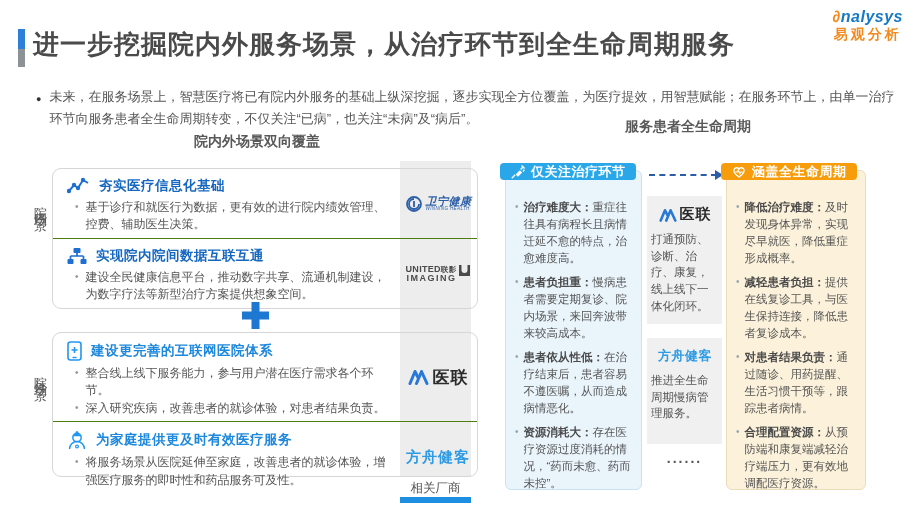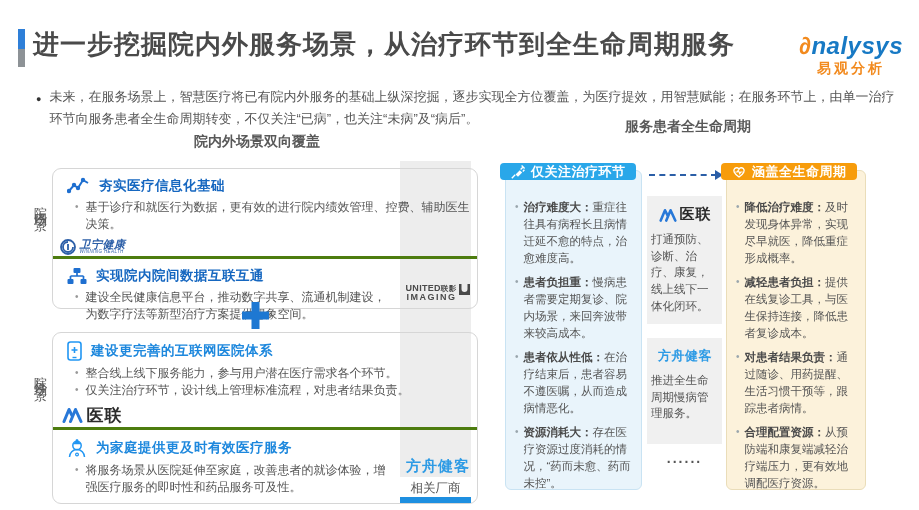--- a/index.html
+++ b/index.html
@@ -8,38 +8,38 @@
     position:relative; background:#ffffff; overflow:hidden;
     font-family:"Liberation Sans","DejaVu Sans",sans-serif;
     color:#555;
   }
   
   .accent-bar{ position:absolute; left:18px; top:29px; width:7px; height:38px;
     background:linear-gradient(#2e7fd8 0 52%, #8d9296 52% 100%); }
   .page-title{ position:absolute; left:33px; top:27px; font-size:26px; font-weight:bold;
     color:#4a4a4a; letter-spacing:1px; white-space:nowrap; }
   .brand{ position:absolute; right:16px; top:8px; text-align:center; line-height:1.15; }
-  .brand-en{ font-style:italic; font-weight:bold; font-size:24px; color:#1779c4; letter-spacing:0.5px;margin-top:24px; }
+  .brand-en{ font-style:italic; font-weight:bold; font-size:16px; color:#1779c4; letter-spacing:0.5px; }
   .brand-en .swirl{ color:#f28a1e; font-style:normal; font-weight:bold; }
   .brand-cn{ font-size:14px; font-weight:bold; color:#f28a1e; letter-spacing:3px; }
   
   .intro{ position:absolute; left:36px; top:86px; width:862px; display:flex; gap:8px;
     font-size:13px; line-height:1.7; color:#555; }
   .intro .marker{ font-size:9px; color:#333; margin-top:6px; }
   
   .sec-title{ position:absolute; font-size:14px; font-weight:bold; color:#595959; text-align:center; }
   #left-title{ left:42px; top:133px; width:430px; }
   #right-title{ left:508px; top:118px; width:360px; }
   .vendor-strip{ position:absolute; left:400px; top:161px; width:71px; height:316px; background:#ededed; }
   .group{ position:absolute; left:52px; width:426px; border:1px solid #d6d6d6; border-radius:9px;
     display:flex; flex-direction:column; background:transparent; }
   #group-in{ top:168px; height:141px; }
-  #group-out{ top:332px; height:172px; }
+  #group-out{ top:332px; height:145px; }
   .group-row{ flex:1; display:flex; }
-  .group-row:first-child{ border-bottom:3px solid #4d7c0f;flex-direction:column; }
+  .group-row:first-child{ border-bottom:1px solid #4d7c0f; }
   .row-content{ flex:1; padding:8px 4px 4px 14px; }
   .row-head{ display:flex; align-items:center; gap:9px; margin-bottom:4px; }
   .row-title{ font-size:13.5px; font-weight:bold; letter-spacing:0.5px; }
   .t-navy{ color:#1667c0; }
   .t-sky{ color:#1e88dd; }
   .bullet{ display:flex; gap:7px; font-size:12px; line-height:1.45; color:#555; margin-left:8px; }
   .bullet .dot{ color:#999; font-size:10px; margin-top:1px; }
   .logo-cell{ width:78px; display:flex; flex-direction:column; align-items:center; justify-content:center; }
   .v-label{ position:absolute; left:31px; writing-mode:vertical-rl; font-size:13px; color:#555;
     letter-spacing:4px; }
@@ -200,21 +200,21 @@
           </svg>
         </span>
         <span class="row-title t-sky">建设更完善的互联网医院体系</span>
       </div>
       <div class="bullet">
           <span class="dot">•</span>
           <span>整合线上线下服务能力，参与用户潜在医疗需求各个环节。</span>
         </div>
       <div class="bullet">
           <span class="dot">•</span>
-          <span>仅关注治疗环节，设计线上管理标准流程，对患者结果负责。</span>
+          <span>深入研究疾病，改善患者的就诊体验，对患者结果负责。</span>
         </div>
     </div>
     <div class="logo-cell">
       <div class="medlinker">
         <span>
           <svg width="21" height="16" viewBox="0 0 21 16">
             <path d="M2 14.5 L7 2.5 L10 8.5" fill="none" stroke="#2878d8" stroke-width="3" stroke-linecap="round" stroke-linejoin="round"></path>
             <path d="M8.5 14.5 L13.5 2.5 L19 14.5" fill="none" stroke="#2878d8" stroke-width="3" stroke-linecap="round" stroke-linejoin="round"></path>
           </svg>
         </span>

